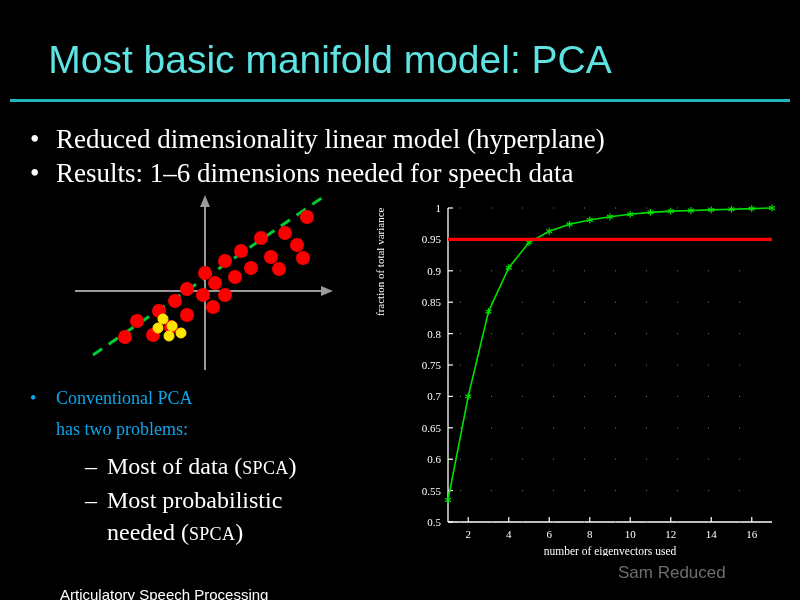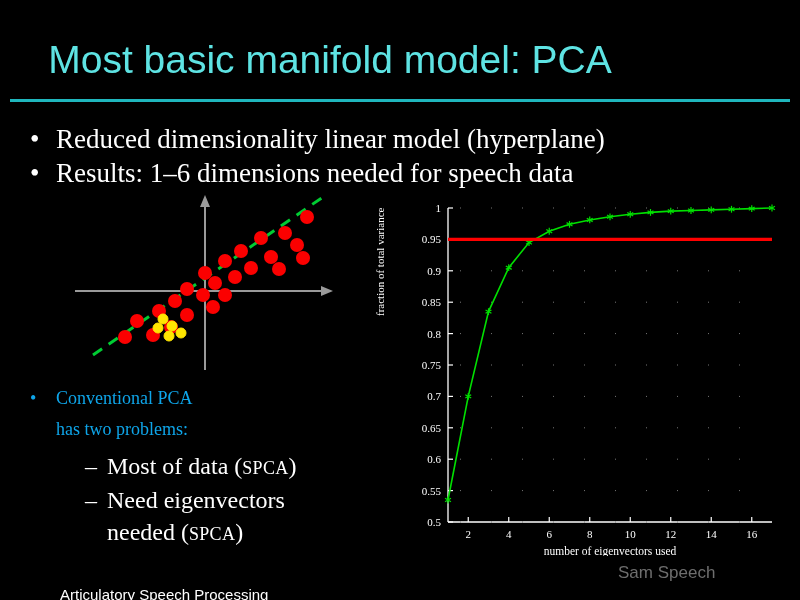--- a/index.html
+++ b/index.html
@@ -245,23 +245,23 @@
   <div class="bullet-conv">
     <div><span class="dot">•</span><span>Conventional PCA</span></div>
     <div><span class="ind">has two problems:</span></div>
   </div>
 
   <div class="subbullets">
     <div>
       <span class="dash">–</span><span>Most of data (</span><span class="sc">SPCA</span><span>)</span>
     </div>
     <div>
-      <span class="dash">–</span><span>Need eigenvectors</span>
+      <span class="dash">–</span><span>Most probabilistic</span>
     </div>
     <div>
       <span class="dash" style="visibility:hidden">–</span><span>needed (</span><span class="sc">SPCA</span><span>)</span>
     </div>
   </div>
 
   <div class="footer-left">Articulatory Speech Processing</div>
-  <div class="footer-right">Sam Speech</div>
+  <div class="footer-right">Sam Reduced</div>
 
 </div>
 
 </body></html>

